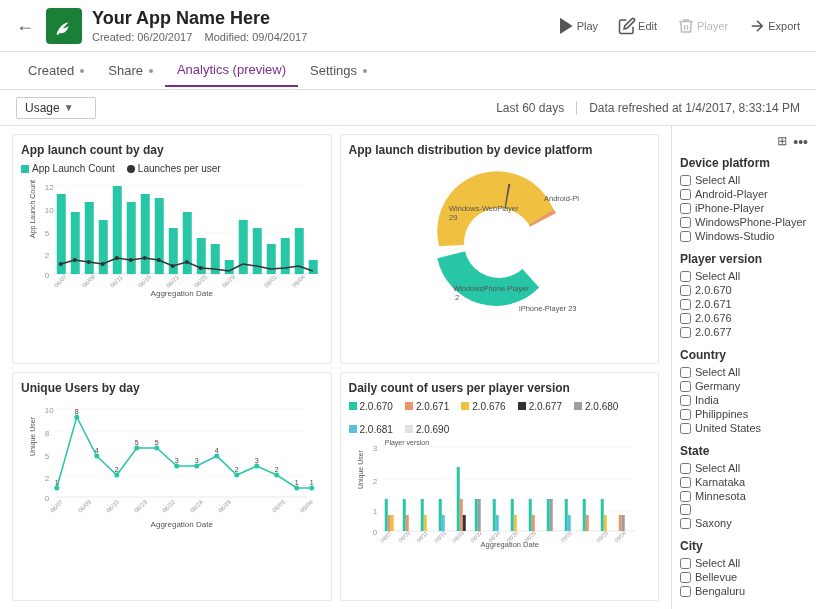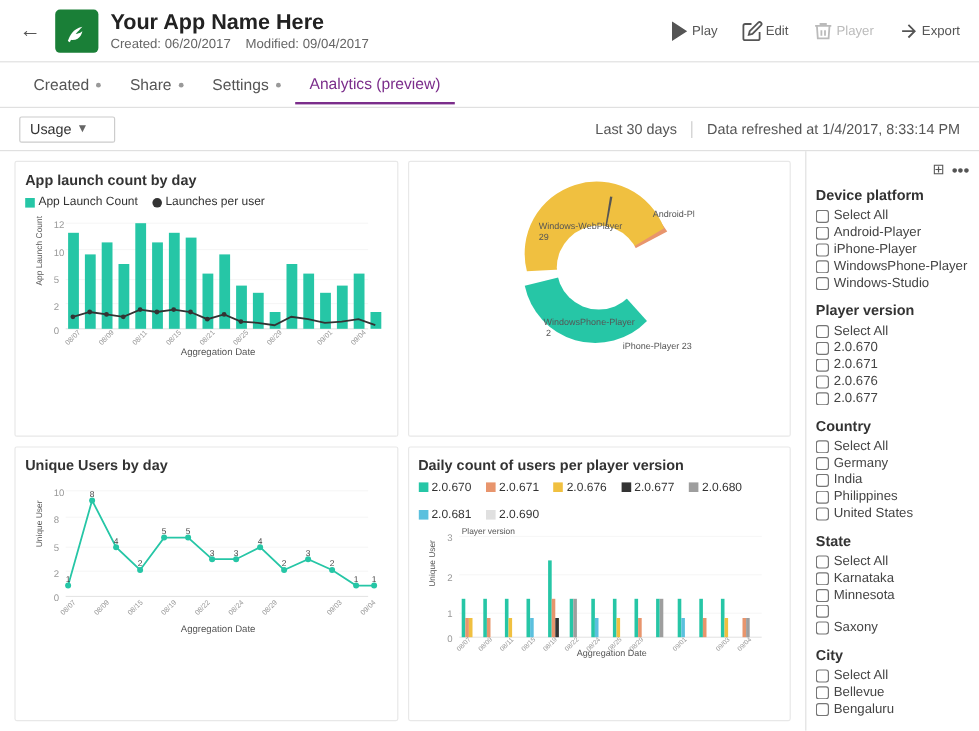--- a/index.html
+++ b/index.html
@@ -106,35 +106,35 @@
 
 <div class="nav-bar">
   <div class="nav-item">
     <span>Created</span>
     <span class="nav-dot"></span>
   </div>
   <div class="nav-item">
     <span>Share</span>
     <span class="nav-dot"></span>
   </div>
+  <div class="nav-item active">
+    <span>Analytics (preview)</span>
+  </div>
   <div class="nav-item">
     <span>Settings</span>
     <span class="nav-dot"></span>
-  </div>
-  <div class="nav-item active">
-    <span>Analytics (preview)</span>
   </div>
 </div>
 
 <div class="toolbar">
   <div class="dropdown-btn">
     <span>Usage</span>
     <span class="dropdown-arrow">▼</span>
   </div>
-  <span class="date-range">Last 30 days</span>
+  <span class="date-range">Last 60 days</span>
   <span class="refresh-info">Data refreshed at 1/4/2017, 8:33:14 PM</span>
 </div>
 
 <div class="content">
 
   <div class="main-content">
 
     <div class="chart-box">
       <div class="chart-title">App launch count by day</div>
       <div class="chart-legend">
@@ -206,20 +206,21 @@
         <text x="240" y="110" font-size="6" fill="#999" transform="rotate(-45,240,110)">09/01</text>
         <text x="268" y="110" font-size="6" fill="#999" transform="rotate(-45,268,110)">09/04</text>
 
         <text x="8" y="60" font-size="7" fill="#555" transform="rotate(-90,8,60)">App Launch Count</text>
 
         <text x="155" y="118" font-size="8" fill="#555" text-anchor="middle">Aggregation Date</text>
       </svg>
     </div>
 
     <div class="chart-box">
+      <div class="chart-title">App launch distribution by device platform</div>
       <div style="display:flex; align-items:center; justify-content:center; height: 160px;">
         <svg width="160" height="160" viewBox="0 0 160 160">
 
           <path d="M80,80 L80,20 A60,60 0 0,1 137,50 Z" fill="#e8956d" transform="rotate(0,80,80)"></path>
 
           <path d="M80,80 L80,20 A60,60 0 0,1 136,110 Z" fill="#26c6a6" transform="rotate(138,80,80)"></path>
 
           <path d="M80,80 L80,20 A60,60 0 0,1 110,136 Z" fill="#f0c040" transform="rotate(267,80,80)"></path>
 
           <path d="M80,80 L80,20 A60,60 0 0,1 82,20 Z" fill="#555" transform="rotate(9,80,80)"></path>

